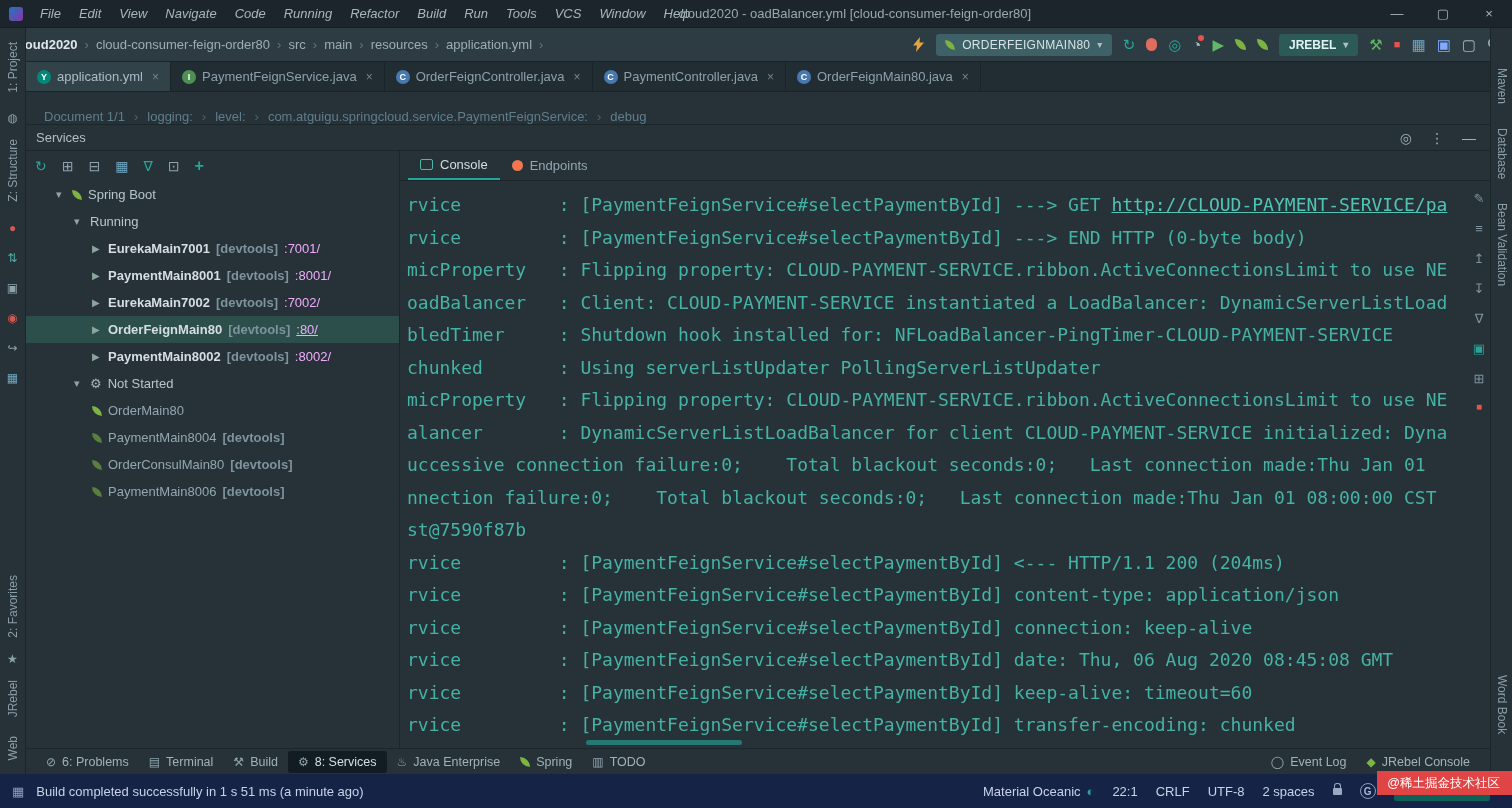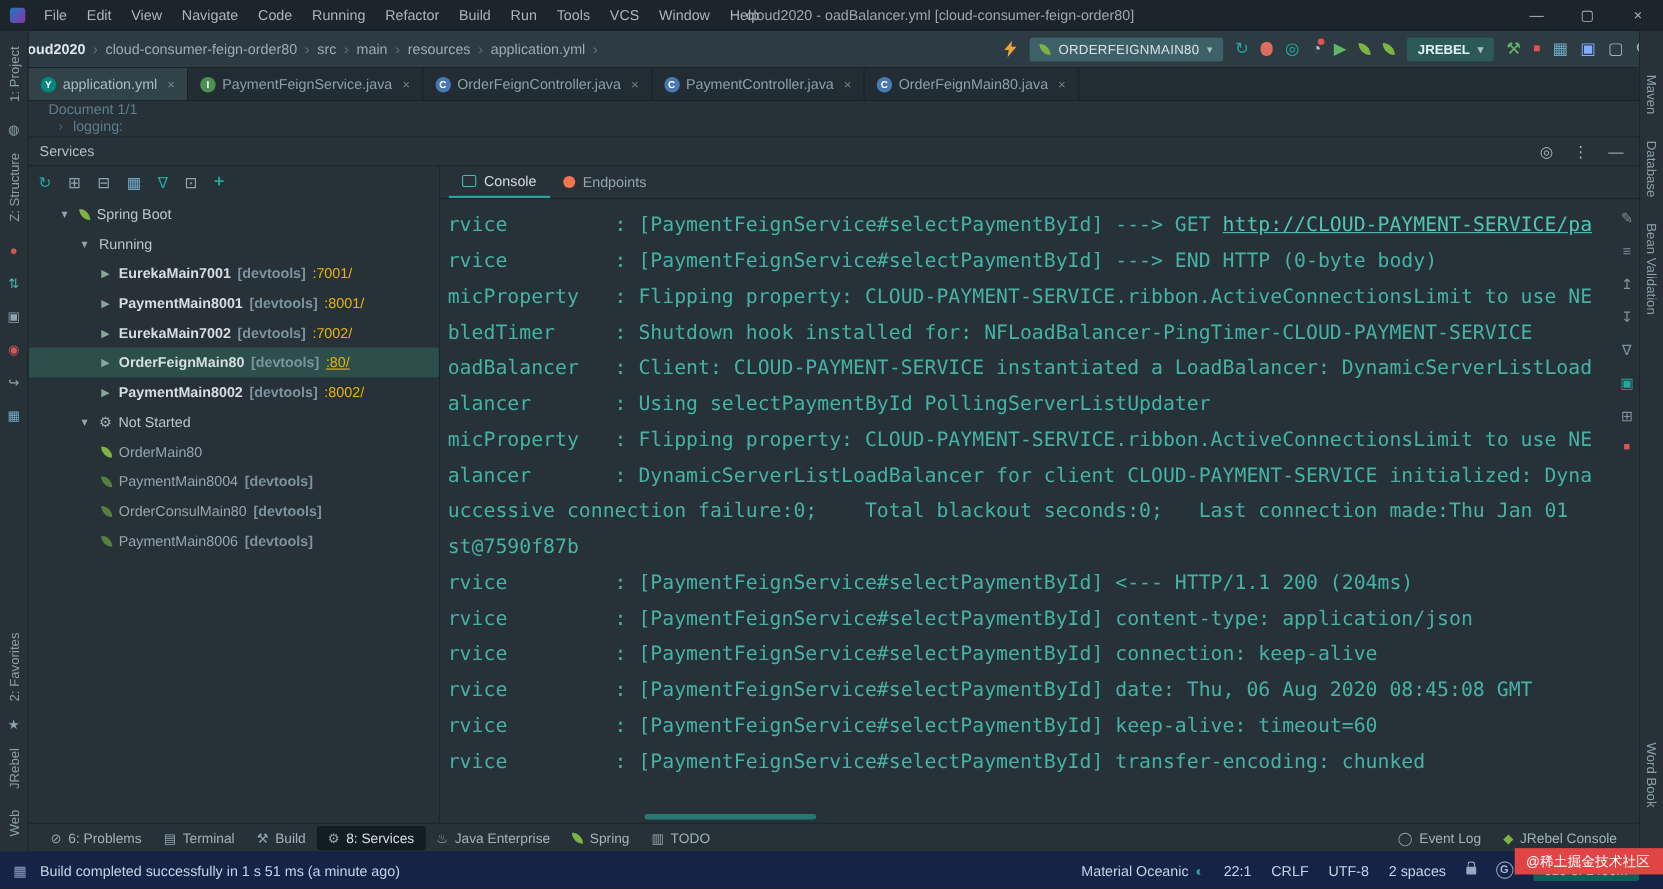--- a/index.html
+++ b/index.html
@@ -5,21 +5,21 @@
   * { margin:0; padding:0; box-sizing:border-box; }
   html,body { background:#0e1518; }
   .app {
     position:relative; width:1512px; height:808px; overflow:hidden;
     background:#263238; font-family:"Liberation Sans", sans-serif;
     color:#9fb2ba; user-select:none;
   }
   
   .titlebar{position:absolute;left:0;top:0;width:1512px;height:28px;background:#1b252b;display:flex;align-items:center;border-bottom:1px solid #151e23;}
   .applogo{width:14px;height:14px;margin:0 8px 0 9px;border-radius:3px;background:linear-gradient(135deg,#1c79c0,#8b34a8);}
-  .menus{display:flex;}
+  .menus{display:flex;font-style:italic;}
   .menu-item{padding:0 9px;font-size:13px;line-height:27px;color:#a8b6bd;cursor:default;}
   .wintitle{position:absolute;left:50%;transform:translateX(-22%);font-size:13px;color:#98a8b0;white-space:nowrap;}
   .winctl{margin-left:auto;display:flex;}
   .winctl span{width:46px;text-align:center;font-size:13px;color:#aab7be;line-height:27px;}
   
   .toolbar{position:absolute;left:0;top:28px;width:1512px;height:34px;background:#2d3b43;display:flex;align-items:center;border-bottom:1px solid #1a2327;}
   .crumbs{display:flex;align-items:center;padding-left:14px;font-size:13px;white-space:nowrap;}
   .crumb{color:#9cadb6;}
   .crumbs span.crumb:first-of-type{color:#dfe7ea;font-weight:bold;}
   .crumb + .crumb::before{content:"›";margin:0 7px;color:#5d7682;font-weight:normal;}
@@ -42,21 +42,21 @@
   
   .tabbar{position:absolute;left:26px;top:62px;width:1464px;height:30px;background:#212d33;display:flex;border-bottom:1px solid #19242a;}
   .etab{display:flex;align-items:center;gap:6px;padding:0 11px;font-size:13px;color:#8ba0ab;border-right:1px solid #1a2327;}
   .etab.active{background:#324249;color:#a9bcc6;}
   .ci{width:14px;height:14px;border-radius:7px;font-size:9px;font-weight:bold;color:#fff;display:flex;align-items:center;justify-content:center;}
   .ci.y{background:#00897b;}
   .ci.i{background:#4e8f52;}
   .ci.c{background:#4878b0;}
   .tx{color:#70858f;font-size:12px;margin-left:3px;}
   
-  .yamlrow{position:absolute;left:26px;top:92px;width:1464px;height:32px;background:#263238;display:flex;align-items:flex-start;padding-left:18px;font-size:13px;color:#607d8b;flex-direction:column;}
+  .yamlrow{position:absolute;left:26px;top:92px;width:1464px;height:32px;background:#263238;display:flex;align-items:flex-end;padding-left:18px;font-size:13px;color:#607d8b;}
   .ycrumb{color:#607d8b;}
   .ycrumb + .ycrumb::before{content:"›";margin:0 9px;color:#4a6370;}
   
   .services{position:absolute;left:26px;top:124px;width:1464px;height:624px;background:#263238;}
   .sw-header{height:27px;display:flex;align-items:center;border-top:1px solid #1b262b;border-bottom:1px solid #1b262b;}
   .sw-title{font-size:13px;color:#b0bec5;padding-left:10px;}
   .sw-hicons{margin-left:auto;display:flex;gap:18px;padding-right:14px;color:#9fb2ba;font-size:14px;}
   .sw-body{display:flex;height:597px;}
   .tree-pane{width:374px;border-right:1px solid #1b262b;display:flex;flex-direction:column;}
   .tree-toolbar{height:30px;display:flex;align-items:center;gap:15px;padding-left:9px;font-size:14px;color:#8fa3ad;}
@@ -69,21 +69,21 @@
   .trow.lvl1{padding-left:48px;}
   .trow.lvl2{padding-left:66px;}
   .trow.sel{background:#2c4f4b;}
   .chev{color:#8fa3ad;font-size:11px;width:10px;}
   .play{color:#8aa59b;font-size:10px;width:10px;}
   .gear{color:#9fb2ba;font-size:13px;}
   .glbl{color:#b7c5cc;}
   .albl{color:#d6dee2;font-weight:600;}
   .slbl{color:#94a7b0;}
   .suffix{color:#7e939e;font-weight:bold;}
-  .port{color:#eab308;}
+  .port{color:#f0abfc;}
   .sel .port{text-decoration:underline;}
   .leaf.muted{opacity:.6;}
   
   .cpane{flex:1;position:relative;display:flex;flex-direction:column;}
   .ctabs{height:30px;display:flex;align-items:stretch;padding-left:8px;border-bottom:1px solid #1b262b;}
   .ctab{display:flex;align-items:center;gap:7px;padding:0 12px;font-size:13px;color:#93a7b1;}
   .ctab.active{color:#d4dde2;border-bottom:2px solid #26a69a;}
   .cti{width:13px;height:11px;border:1.5px solid #4db6ac;border-radius:2px;}
   .cti.ep{border:none;width:11px;height:11px;border-radius:50%;background:#f2754f;}
   .log{flex:1;padding:8px 0 0 7px;font-family:"DejaVu Sans Mono", monospace;font-size:18px;line-height:32.5px;color:#46b2a5;overflow:hidden;}
@@ -335,32 +335,33 @@
           </div>
         </div>
         <div class="log">
 
             <div class="logline"><span>rvice         : [PaymentFeignService#selectPaymentById] ---&gt; GET </span><span class="loglink">http://CLOUD-PAYMENT-SERVICE/pa</span></div>
 
             <div class="logline"><span>rvice         : [PaymentFeignService#selectPaymentById] ---&gt; END HTTP (0-byte body)</span></div>
 
             <div class="logline"><span>micProperty   : Flipping property: CLOUD-PAYMENT-SERVICE.ribbon.ActiveConnectionsLimit to use NE</span></div>
 
+            <div class="logline"><span>oadBalancer   : Client: CLOUD-PAYMENT-SERVICE instantiated a LoadBalancer: DynamicServerListLoad</span></div>
+
             <div class="logline"><span>bledTimer     : Shutdown hook installed for: NFLoadBalancer-PingTimer-CLOUD-PAYMENT-SERVICE</span></div>
 
-            <div class="logline"><span>oadBalancer   : Client: CLOUD-PAYMENT-SERVICE instantiated a LoadBalancer: DynamicServerListLoad</span></div>
-
-            <div class="logline"><span>alancer       : Using selectPaymentById PollingServerListUpdater</span></div>
+            <div class="logline"><span>chunked       : Using serverListUpdater PollingServerListUpdater</span></div>
 
             <div class="logline"><span>micProperty   : Flipping property: CLOUD-PAYMENT-SERVICE.ribbon.ActiveConnectionsLimit to use NE</span></div>
 
             <div class="logline"><span>alancer       : DynamicServerListLoadBalancer for client CLOUD-PAYMENT-SERVICE initialized: Dyna</span></div>
 
             <div class="logline"><span>uccessive connection failure:0;    Total blackout seconds:0;   Last connection made:Thu Jan 01</span></div>
 
+            <div class="logline"><span>nnection failure:0;    Total blackout seconds:0;   Last connection made:Thu Jan 01 08:00:00 CST</span></div>
 
             <div class="logline"><span>st@7590f87b</span></div>
 
             <div class="logline"><span>rvice         : [PaymentFeignService#selectPaymentById] &lt;--- HTTP/1.1 200 (204ms)</span></div>
 
             <div class="logline"><span>rvice         : [PaymentFeignService#selectPaymentById] content-type: application/json</span></div>
 
             <div class="logline"><span>rvice         : [PaymentFeignService#selectPaymentById] connection: keep-alive</span></div>
 
             <div class="logline"><span>rvice         : [PaymentFeignService#selectPaymentById] date: Thu, 06 Aug 2020 08:45:08 GMT</span></div>

